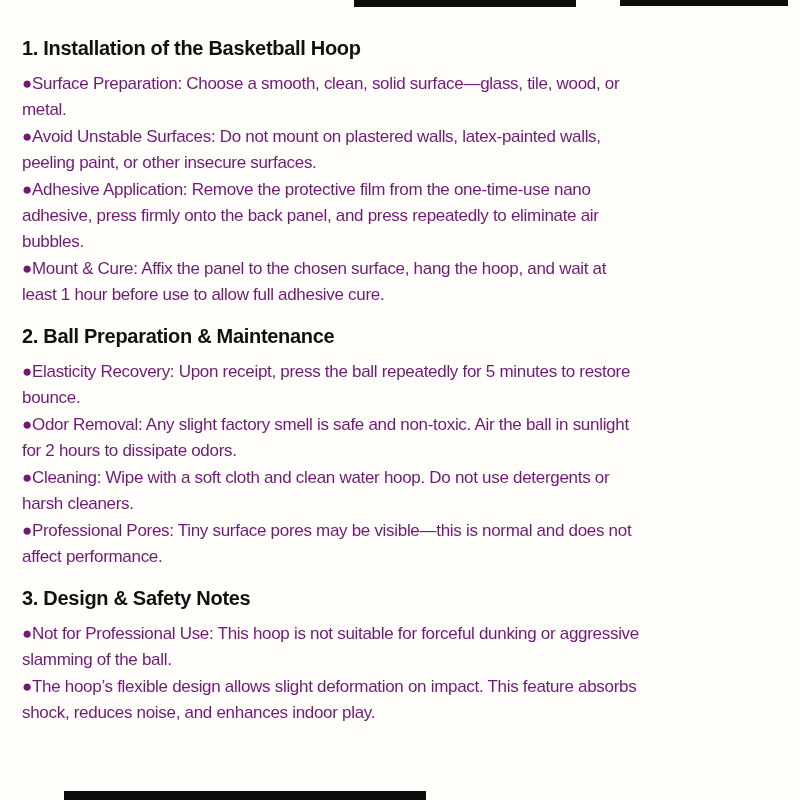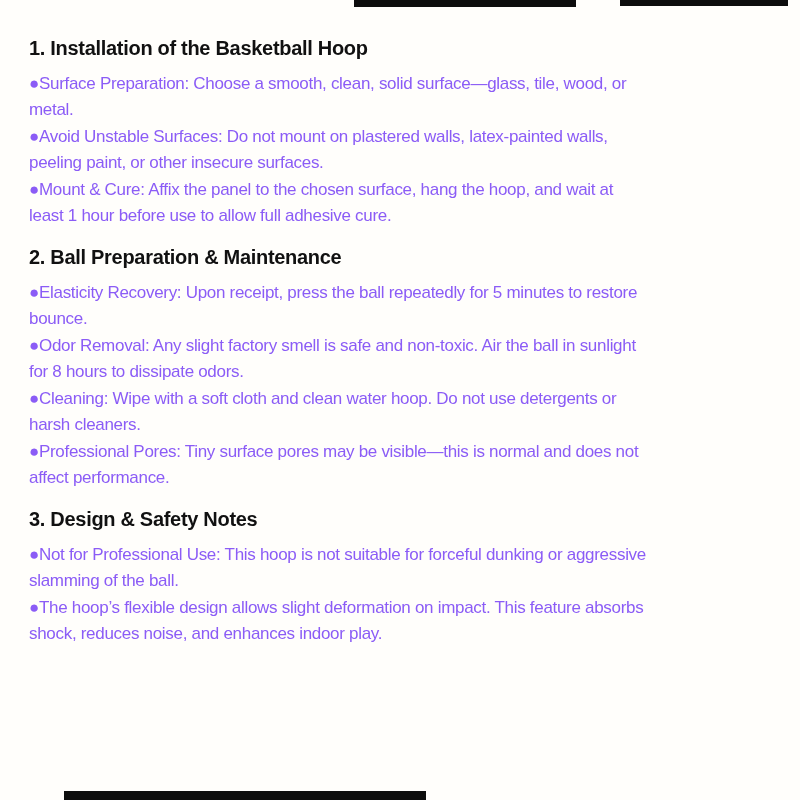--- a/index.html
+++ b/index.html
@@ -7,21 +7,21 @@
     padding: 0;
     background: #ffffff;
   }
   .page {
     position: relative;
     width: 800px;
     height: 800px;
     background: #fffefb;
     overflow: hidden;
     box-sizing: border-box;
-    padding: 34px 28px 0 29px;
+    padding: 34px 28px 0 22px;
     font-family: "Liberation Sans", "DejaVu Sans", sans-serif;
     color: #1c1c1c;
   }
   .fragment-bar {
     position: absolute;
     background: #0d0d0d;
   }
   .fragment-bar.top-left   { top: 0; left: 354px; width: 222px; height: 7px; }
   .fragment-bar.top-right  { top: 0; left: 620px; width: 168px; height: 6px; }
   .fragment-bar.bottom     { bottom: 0; left: 64px; width: 362px; height: 9px; }
@@ -33,49 +33,52 @@
     font-weight: bold;
     letter-spacing: -0.3px;
     color: #111111;
     white-space: pre-line;
   }
   .bullet-para {
     margin: 0 0 1px 0;
     font-size: 17px;
     line-height: 26px;
     letter-spacing: -0.3px;
-    color: #8b5cf6;
+    color: #701a75;
     white-space: pre-line;
     max-width: 745px;
   }
 </style>
 </head>
 <body>
 
 <div class="page">
 
   <div class="fragment-bar top-left"></div>
   <div class="fragment-bar top-right"></div>
 
   <section>
     <h2 class="section-title">1. Installation of the Basketball Hoop</h2>
     <p class="bullet-para">●Surface Preparation: Choose a smooth, clean, solid surface—glass, tile, wood, or
 metal.</p>
     <p class="bullet-para">●Avoid Unstable Surfaces: Do not mount on plastered walls, latex-painted walls,
 peeling paint, or other insecure surfaces.</p>
+    <p class="bullet-para">●Adhesive Application: Remove the protective film from the one-time-use nano
+adhesive, press firmly onto the back panel, and press repeatedly to eliminate air
+bubbles.</p>
     <p class="bullet-para">●Mount &amp; Cure: Affix the panel to the chosen surface, hang the hoop, and wait at
 least 1 hour before use to allow full adhesive cure.</p>
   </section>
 
   <section>
     <h2 class="section-title">2. Ball Preparation &amp; Maintenance</h2>
     <p class="bullet-para">●Elasticity Recovery: Upon receipt, press the ball repeatedly for 5 minutes to restore
 bounce.</p>
     <p class="bullet-para">●Odor Removal: Any slight factory smell is safe and non-toxic. Air the ball in sunlight
-for 8 hours to dissipate odors.</p>
+for 2 hours to dissipate odors.</p>
     <p class="bullet-para">●Cleaning: Wipe with a soft cloth and clean water hoop. Do not use detergents or
 harsh cleaners.</p>
     <p class="bullet-para">●Professional Pores: Tiny surface pores may be visible—this is normal and does not
 affect performance.</p>
   </section>
 
   <section>
     <h2 class="section-title">3. Design &amp; Safety Notes</h2>
     <p class="bullet-para">●Not for Professional Use: This hoop is not suitable for forceful dunking or aggressive
 slamming of the ball.</p>

